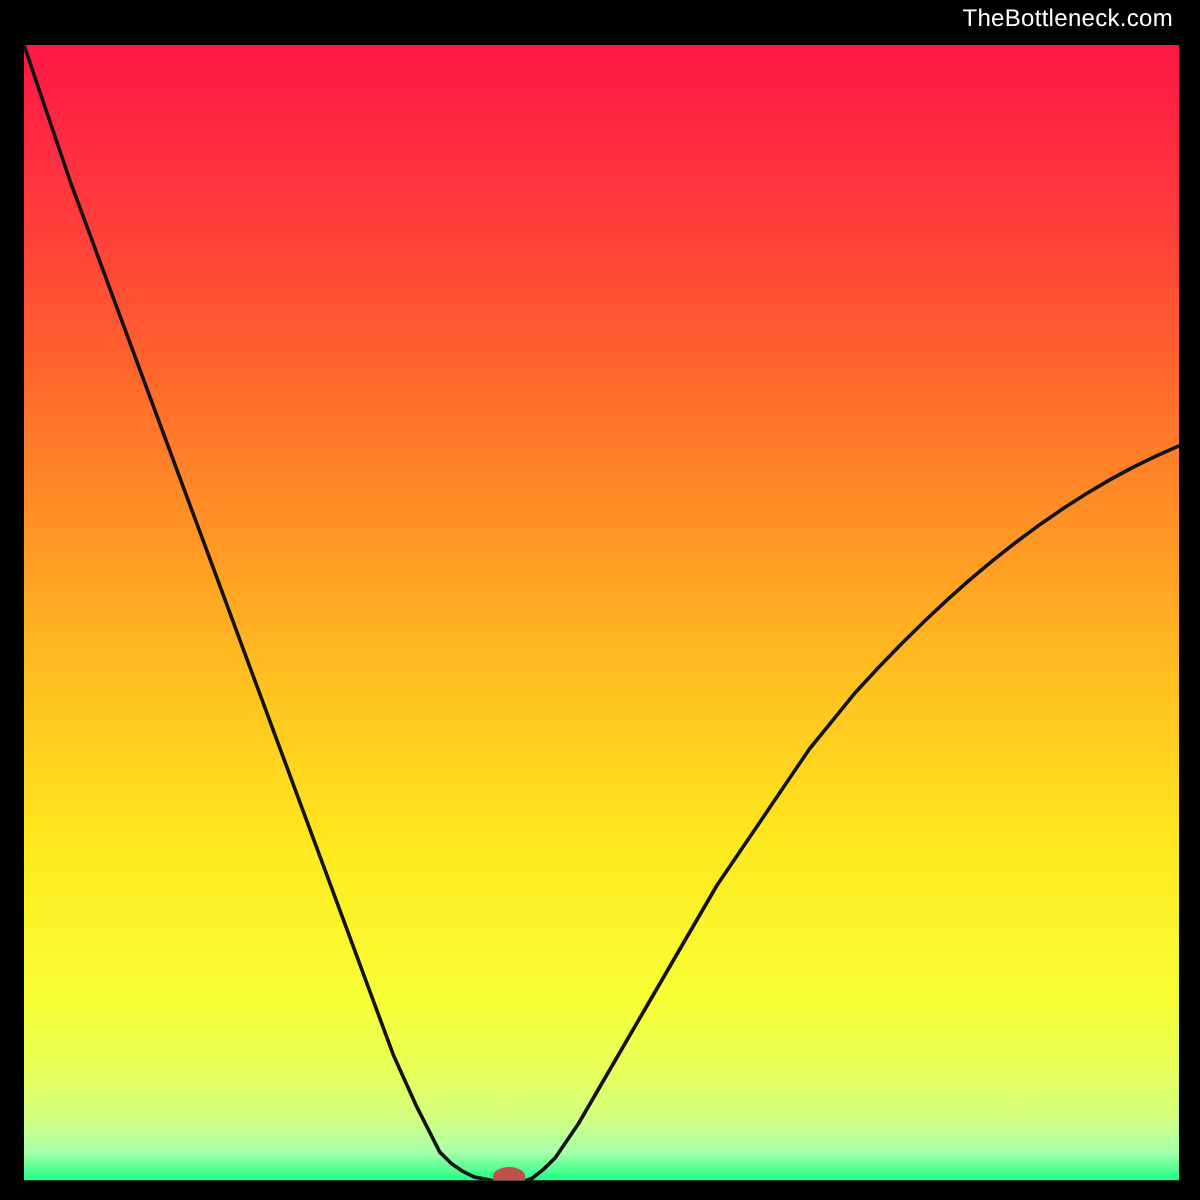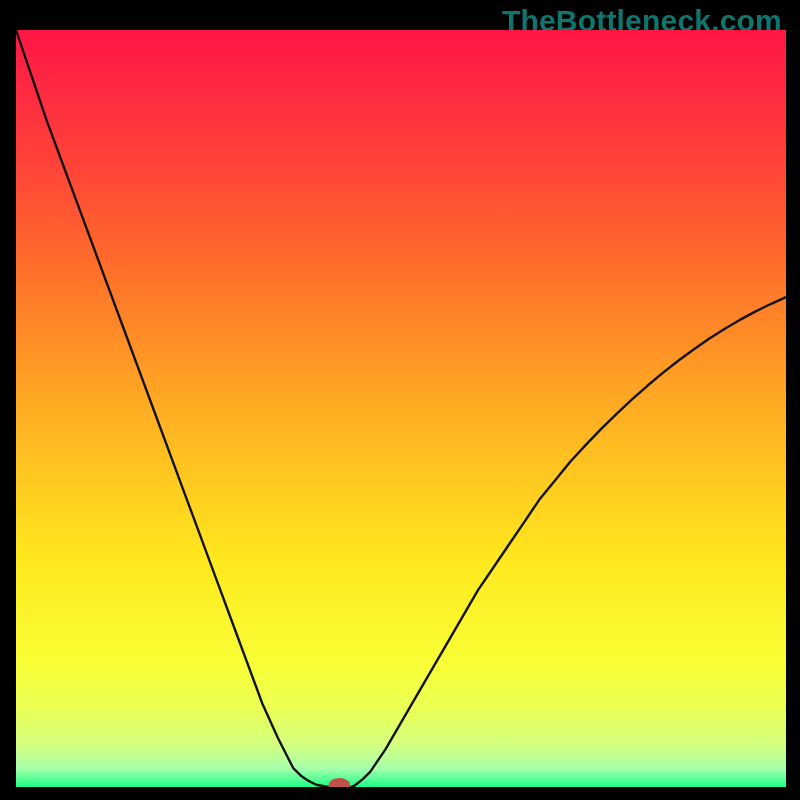--- a/index.html
+++ b/index.html
@@ -14,23 +14,23 @@
   .frame {
     position: relative;
     width: 800px;
     height: 800px;
     background: #000000;
   }
   .watermark {
     position: absolute;
     top: 4px;
     right: 18px;
-    color: #0f766e;
-    font-size: 30px;
-    font-weight: 700;
+    color: #ffffff;
+    font-size: 16px;
+    font-weight: 400;
     letter-spacing: 0.2px;
   }
   svg {
     position: absolute;
     left: 16px;
     top: 30px;
     width: 770px;
     height: 757px;
     display: block;
   }

